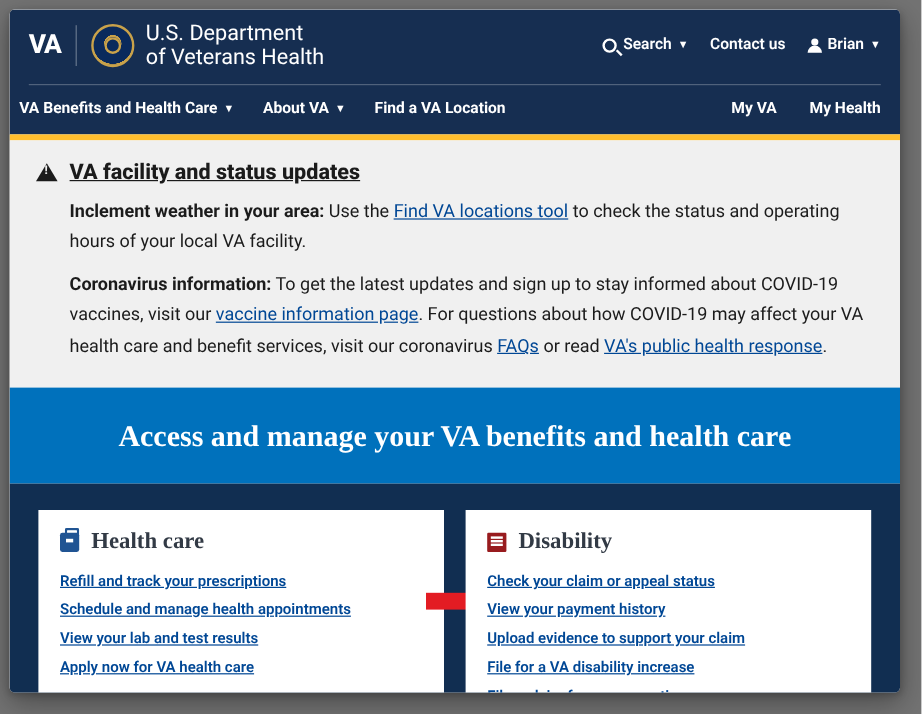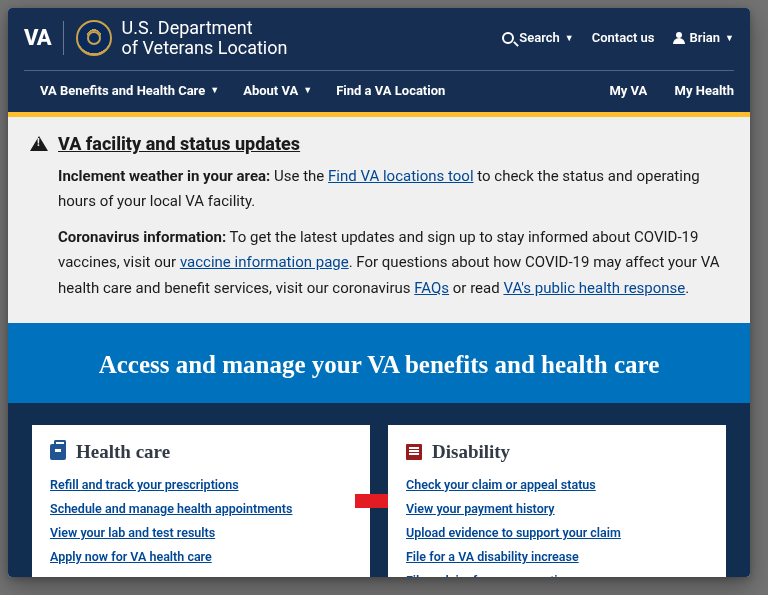--- a/index.html
+++ b/index.html
@@ -14,21 +14,21 @@
 .seal { width: 36px; height: 36px; border-radius: 50%; background: radial-gradient(circle at 50% 45%, #c9a24a 0 30%, #0a2a5c 31% 70%, #c9a24a 71% 78%, #0a2a5c 79% 100%); border: 2px solid #c9a24a; margin-right: 10px; flex-shrink: 0; position:relative; }
 .seal::after{ content:""; position:absolute; left:50%; top:50%; width:14px; height:14px; margin:-7px 0 0 -7px; border-radius:50%; background:#0a2a5c; box-shadow: inset 0 0 0 2px #c9a24a;}
 .dept-text { line-height: 1.1; font-size: 18px; }
 .dept-sep { width: 1px; height: 34px; background: rgba(255,255,255,0.35); margin-right: 12px; }
 .header-right { margin-left: auto; display: flex; align-items: flex-start; gap: 18px; font-size: 13px; font-weight: 600; }
 .hdr-item { display: inline-flex; align-items: center; gap: 5px; cursor: pointer; }
 .caret { font-size: 9px; }
 .hr-line { height: 1px; background: rgba(255,255,255,0.25); margin: 0 16px; }
 
 
-.va-nav { display: flex; align-items: center; padding: 12px 16px 14px 32px; font-size: 13px; font-weight: 700; }
+.va-nav { display: flex; align-items: center; padding: 12px 16px 14px 8px; font-size: 13px; font-weight: 700; }
 .nav-item { margin-right: 24px; cursor: pointer; display: inline-flex; align-items: center; gap: 5px; }
 .nav-spacer { flex: 1; }
 .nav-right .nav-item { margin-right: 0; margin-left: 24px; }
 .gold-bar { height: 5px; background: #ffbe2e; }
 
 
 .alert-area { background: #f0f0f0; padding: 16px 22px 22px 22px; }
 .alert-title-row { display: flex; align-items: center; gap: 10px; margin-bottom: 10px; }
 .warn-icon { width: 0; height: 0; border-left: 9px solid transparent; border-right: 9px solid transparent; border-bottom: 15px solid #1b1b1b; position: relative; }
 .warn-icon::after { content: "!"; position: absolute; left: -2px; top: 1px; color: #f0f0f0; font-size: 10px; font-weight: 800; }
@@ -72,21 +72,21 @@
 <div class="page">
   <div class="shadow-wrap">
 
     <div class="va-header">
       <div class="va-header-top">
         <span class="va-logo">VA</span>
         <span class="dept-sep"></span>
         <span class="seal"></span>
         <div class="dept-text">
           <div>U.S. Department</div>
-          <div>of Veterans Location</div>
+          <div>of Veterans Health</div>
         </div>
         <div class="header-right">
           <span class="hdr-item">
             <span class="search-glass"></span>
             <span>Search</span>
             <span class="caret">▼</span>
           </span>
           <span class="hdr-item">Contact us</span>
           <span class="hdr-item">
             <span class="user-icon"></span>

